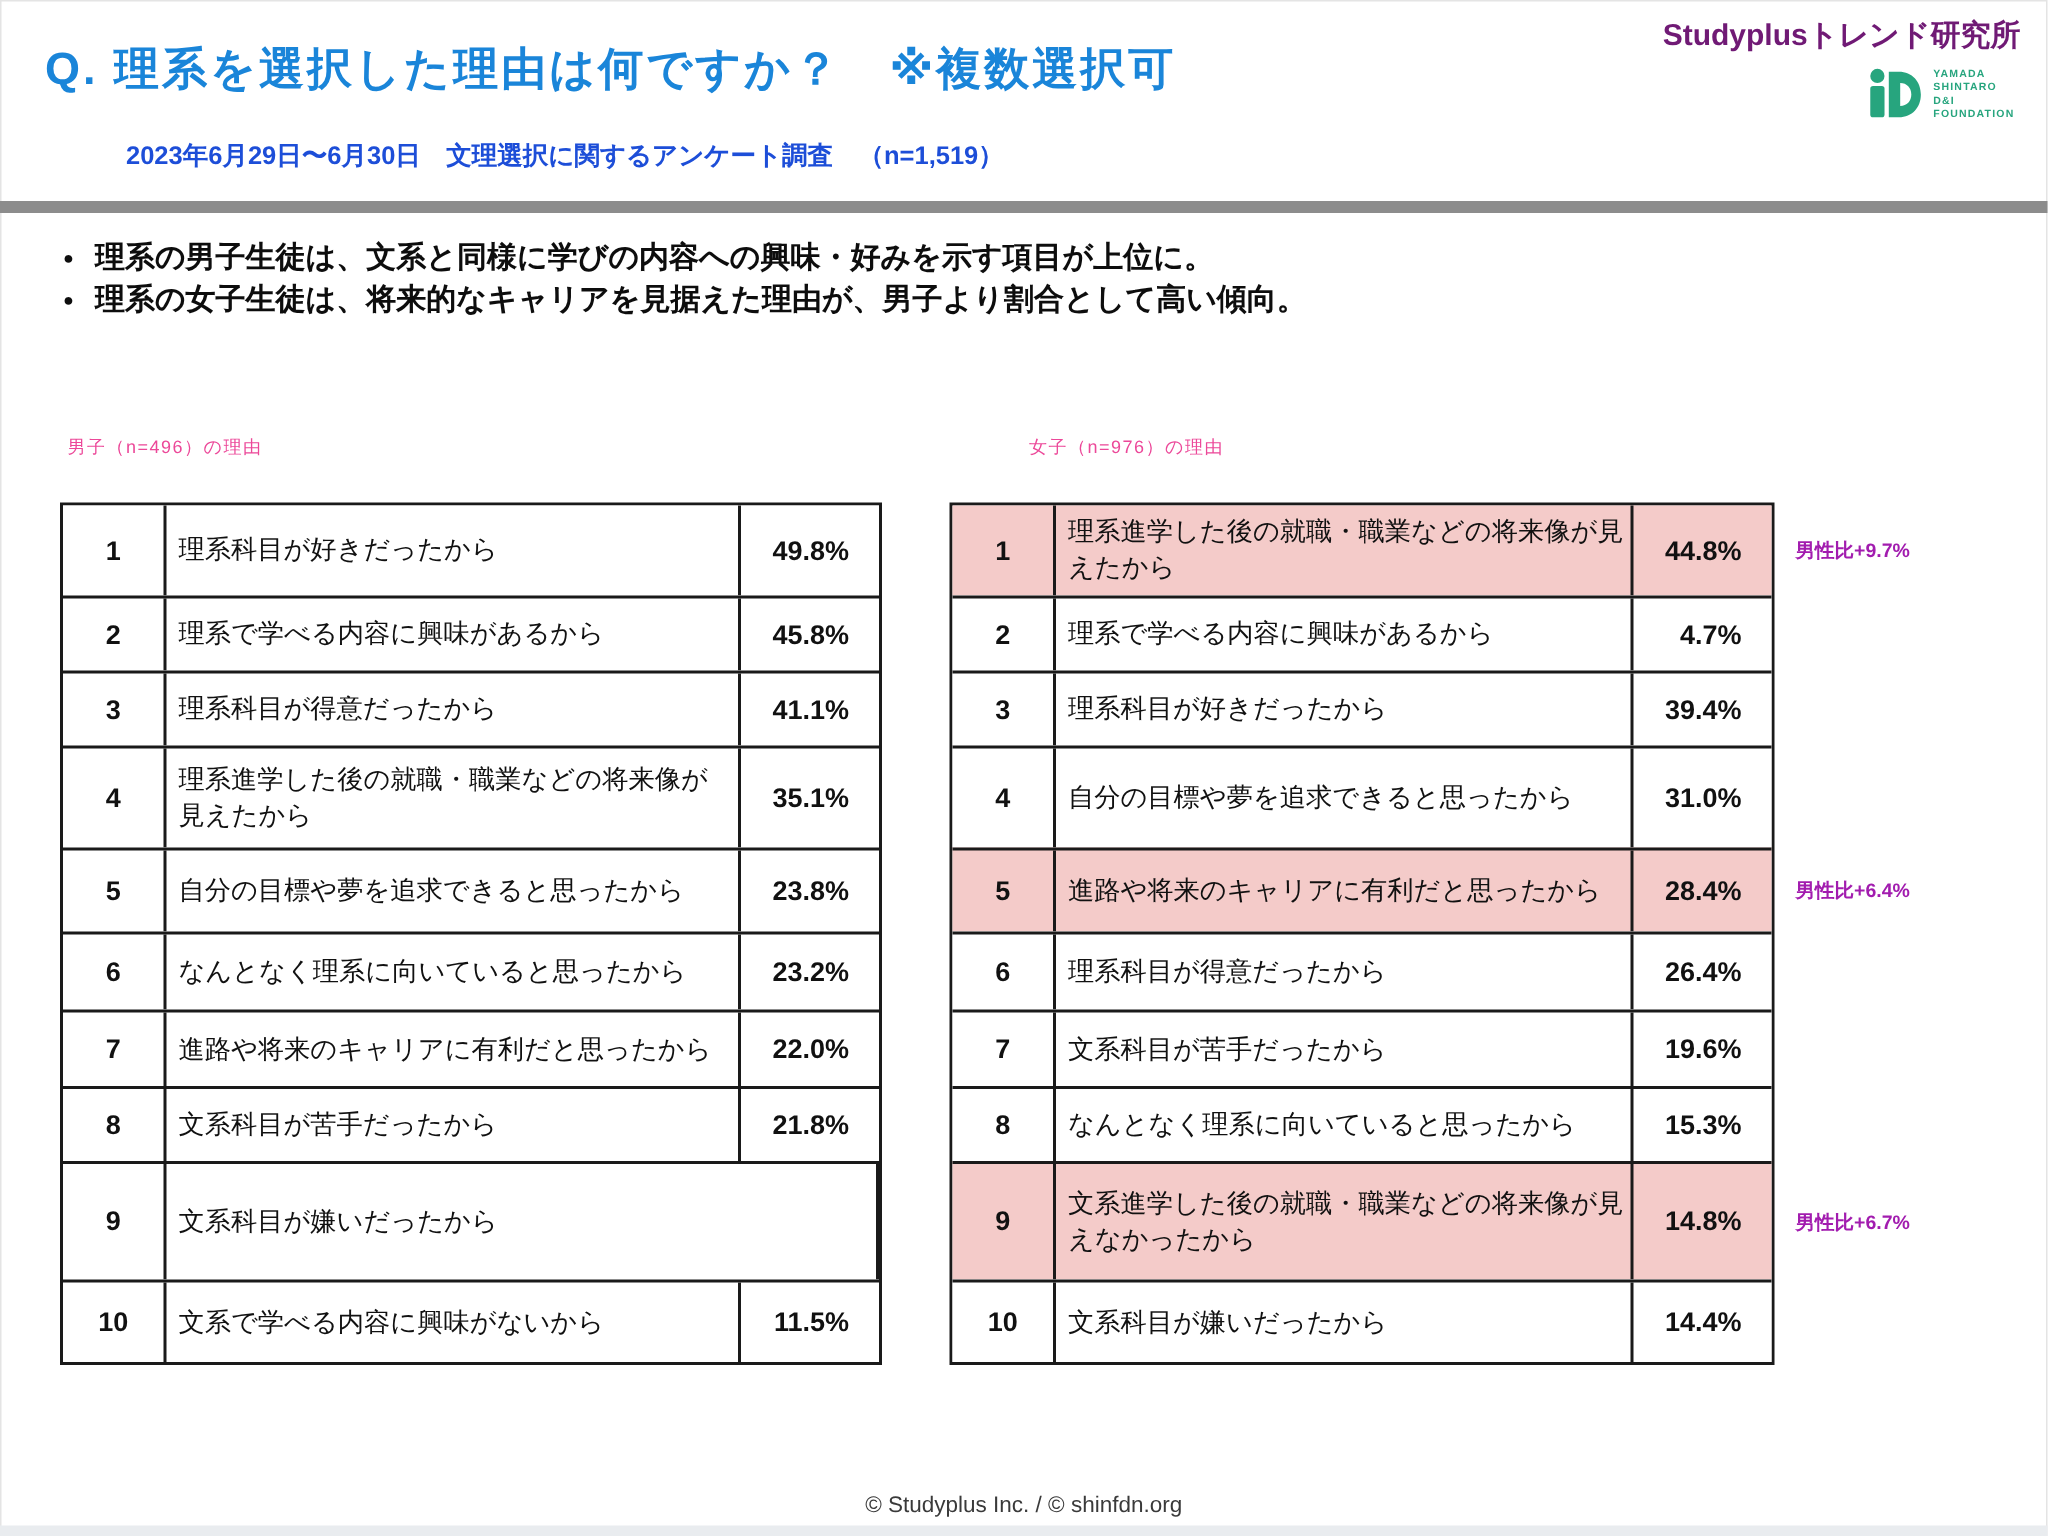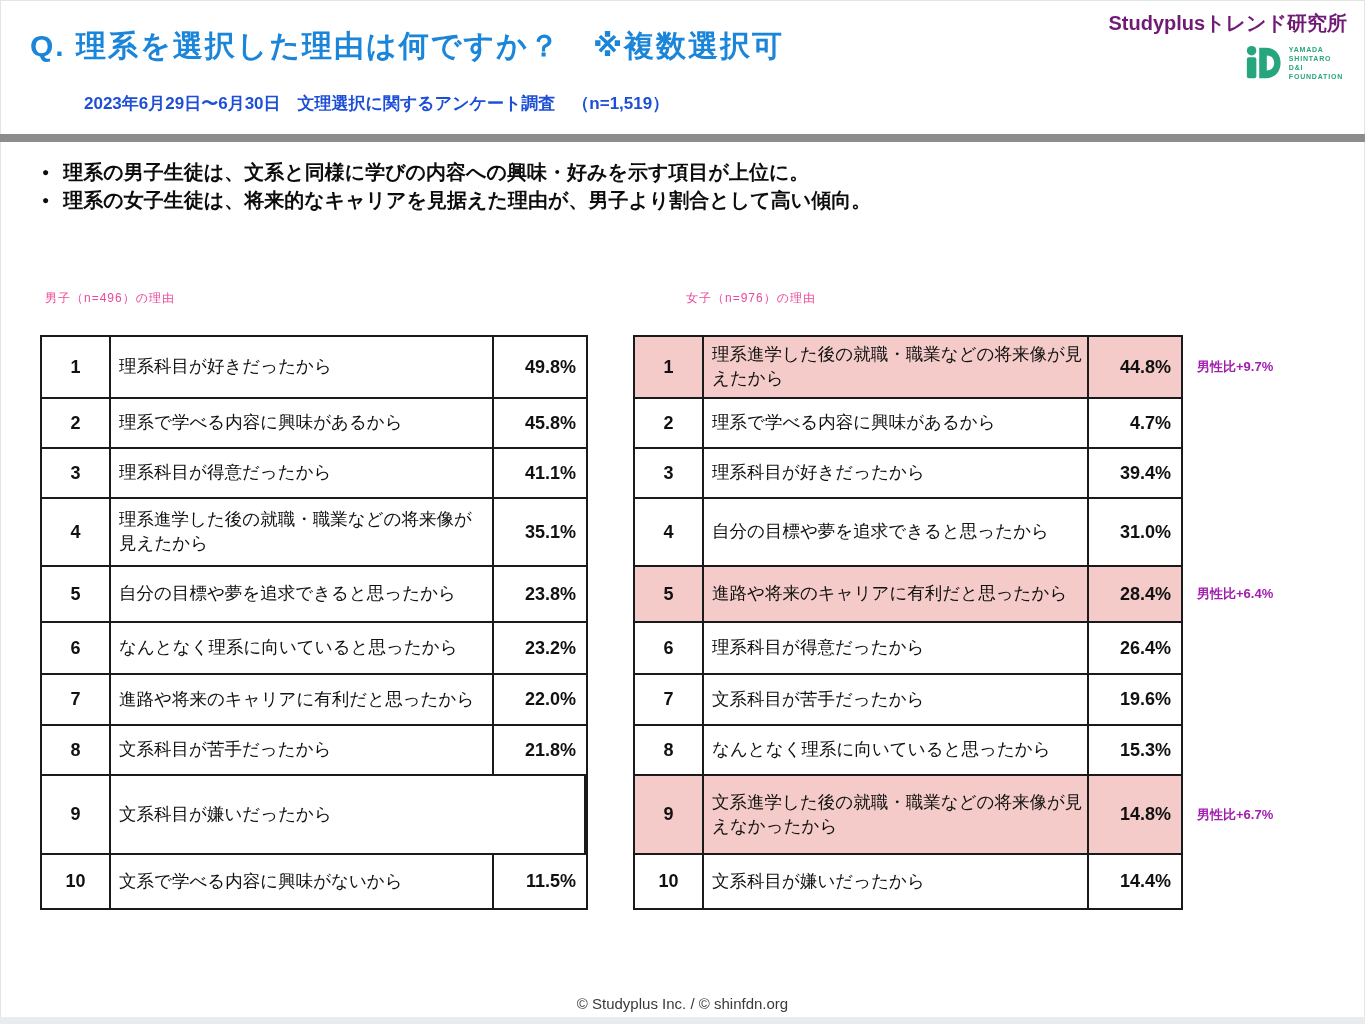--- a/index.html
+++ b/index.html
@@ -50,21 +50,21 @@
     width:69px;flex:0 0 69px;display:flex;align-items:center;justify-content:center;
     font-weight:bold;font-size:18px;border-right:2px solid #1a1a1a;box-sizing:border-box;
   }
   .cell-reason{
     flex:1;display:flex;align-items:center;text-align:left;
     padding:2px 4px 2px 8px;font-size:17.5px;line-height:1.35;
     border-right:2px solid #1a1a1a;box-sizing:border-box;
   }
   .cell-pct{
     width:92px;flex:0 0 92px;display:flex;align-items:center;justify-content:flex-end;
-    padding-right:10px;font-weight:bold;font-size:18px;box-sizing:border-box;
+    padding-right:20px;font-weight:bold;font-size:18px;box-sizing:border-box;
   }
   .annotation{
     position:absolute;left:calc(100% + 16px);top:50%;transform:translateY(-50%);
     color:#a21caf;font-weight:bold;font-size:13px;white-space:nowrap;
   }
 
   
   .footer{
     position:absolute;left:0;bottom:12px;width:100%;text-align:center;
     font-size:15px;color:#3a3a3a;

